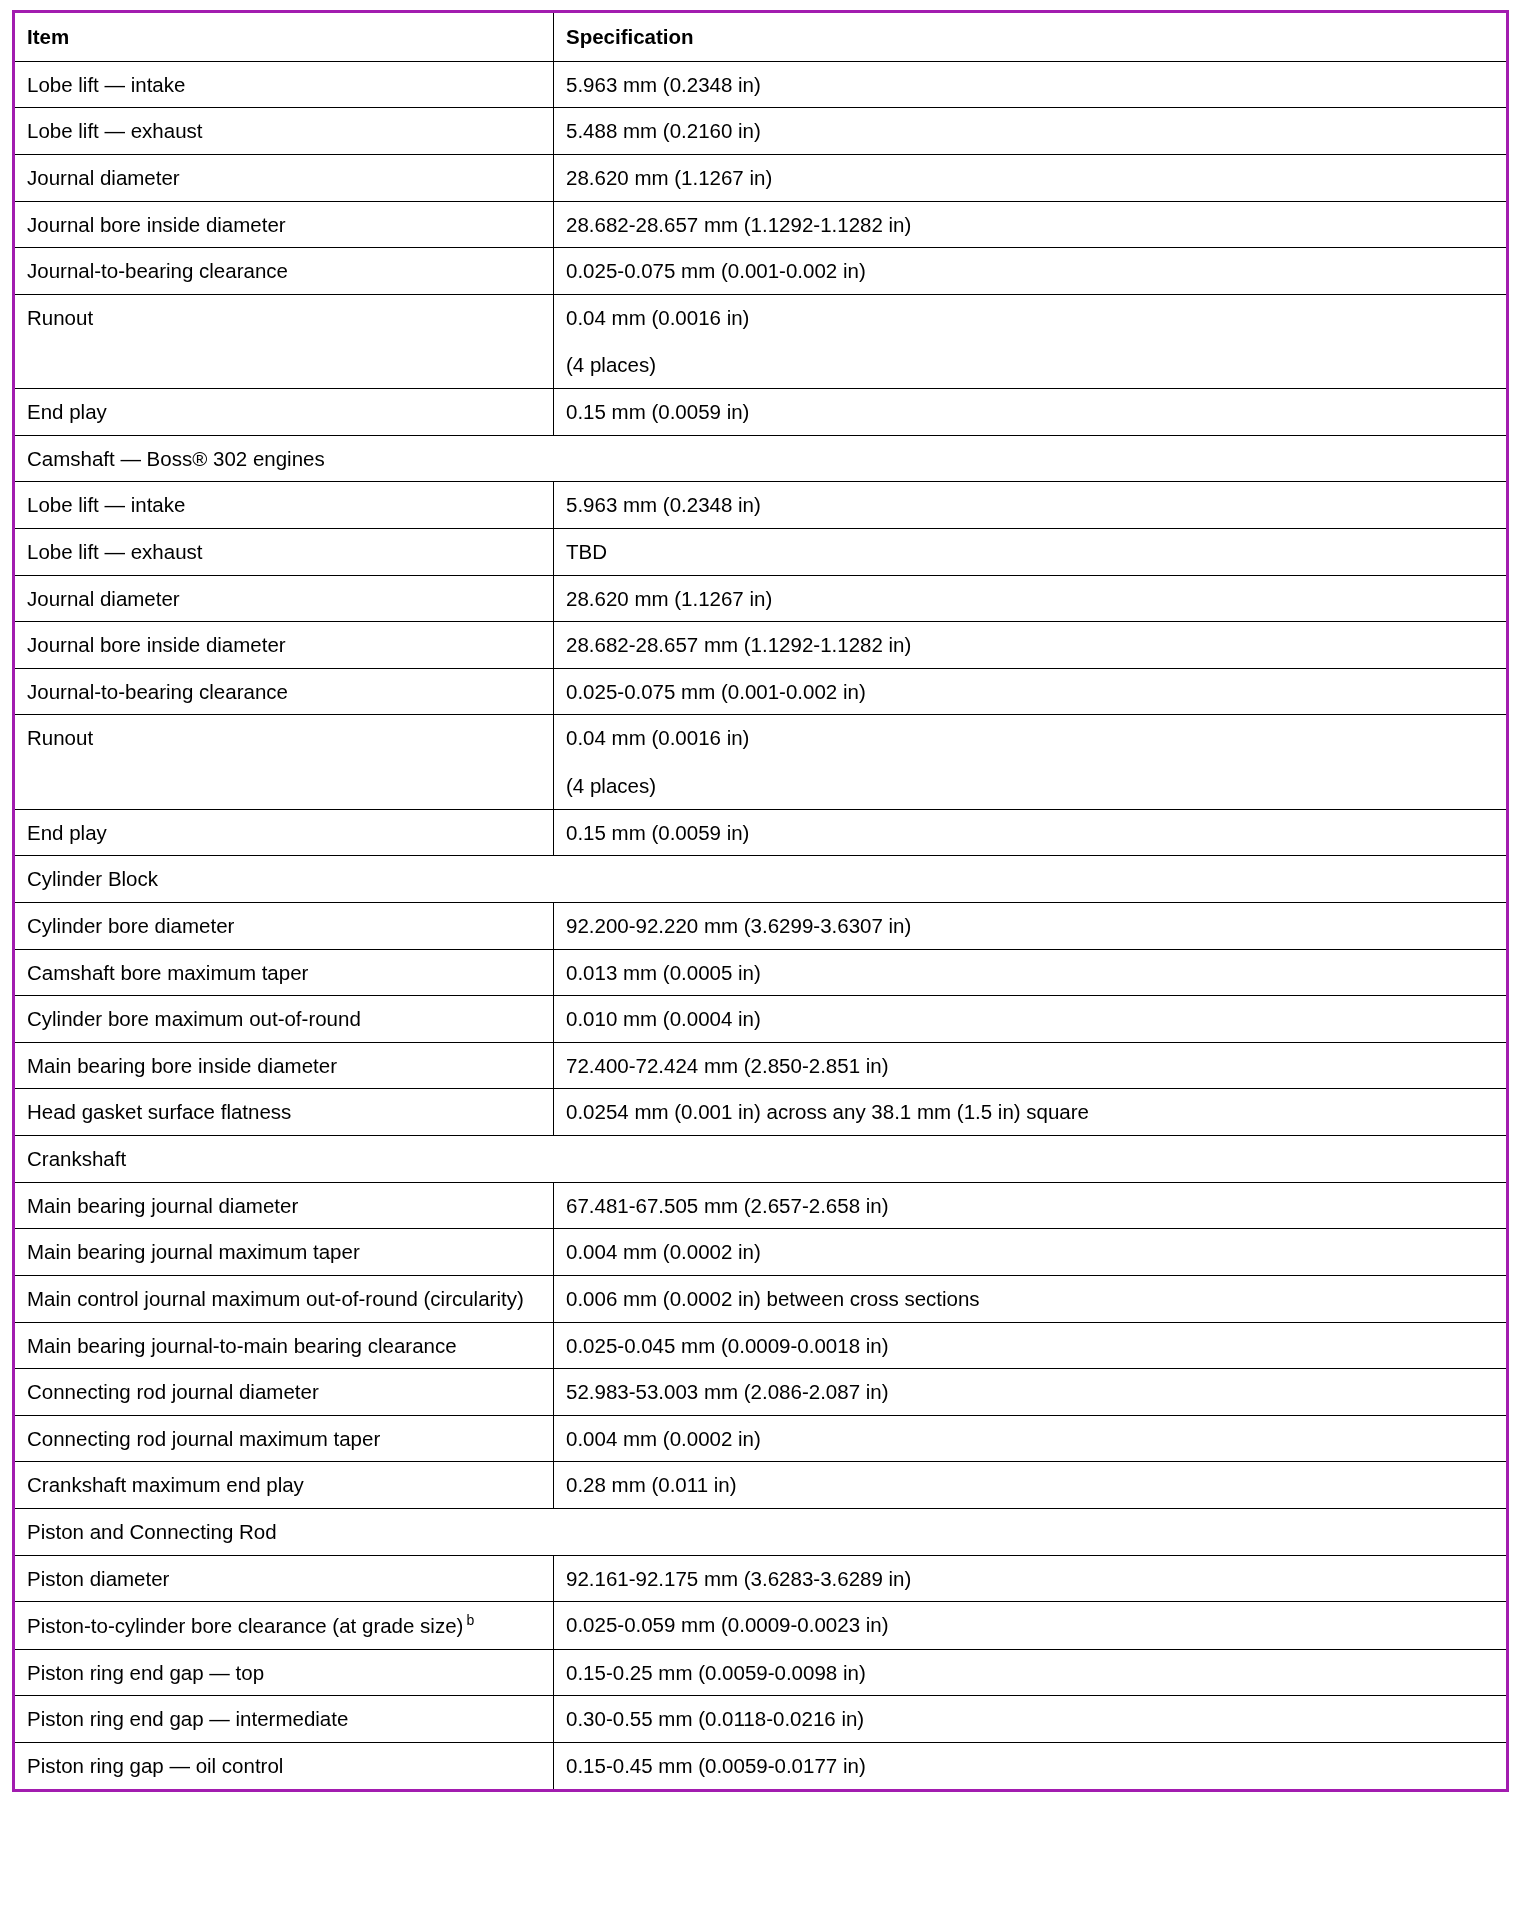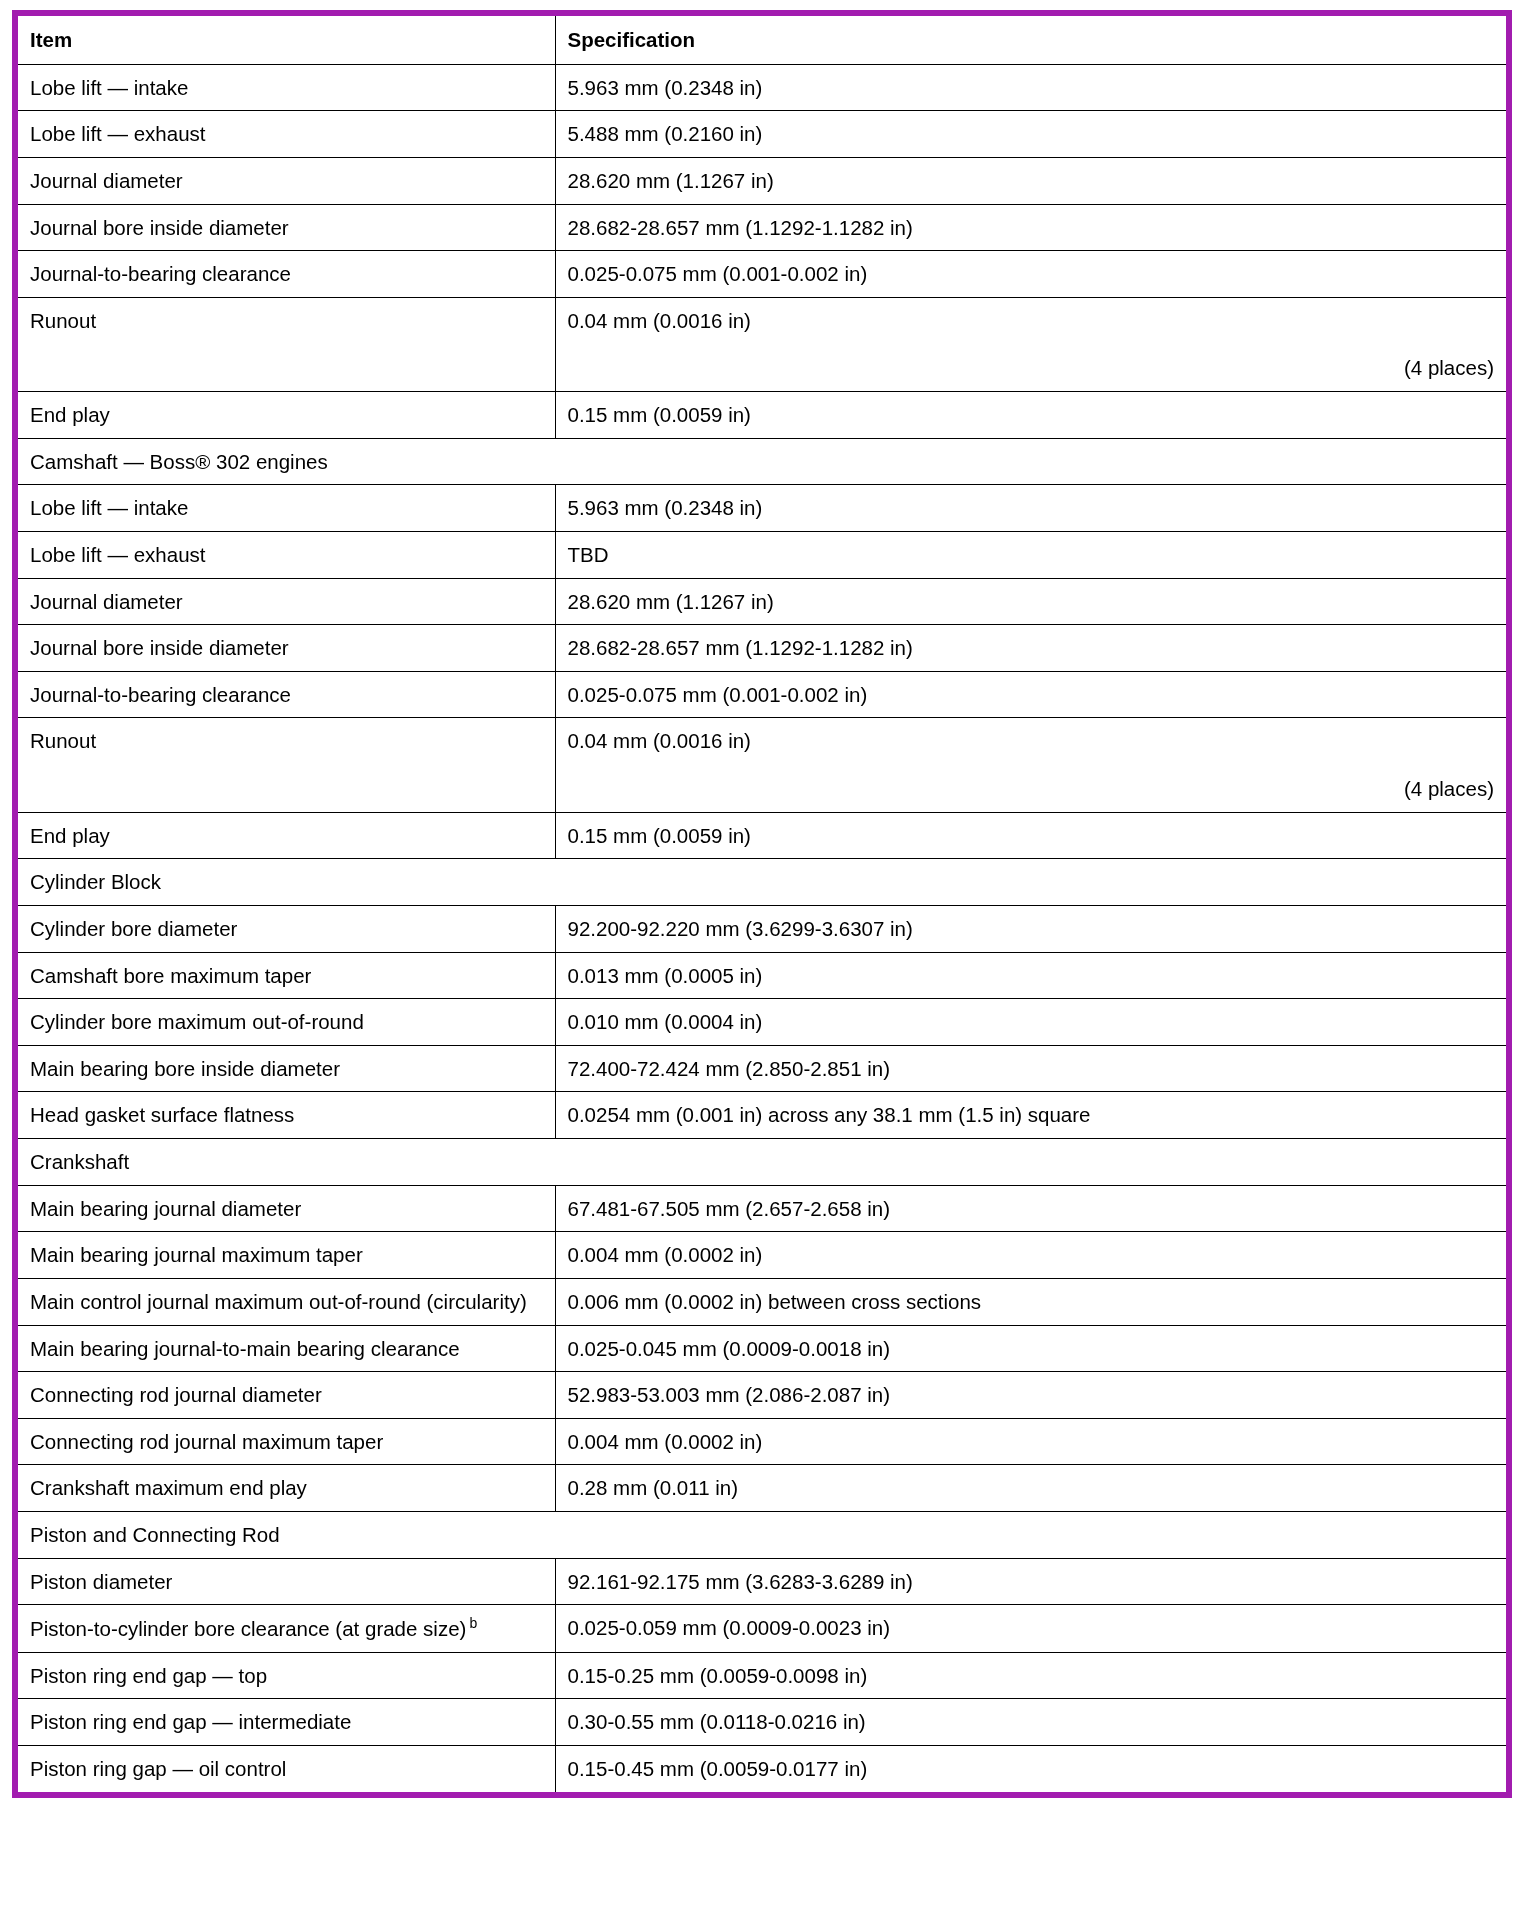--- a/index.html
+++ b/index.html
@@ -17,21 +17,21 @@
     width: 1520px;
     min-height: 1908px;
     box-sizing: border-box;
     padding: 10px 12px 12px 12px;
     background: #ffffff;
   }
   table.spec-table {
     border-collapse: collapse;
     width: 1494px;
     table-layout: fixed;
-    border: 6px solid #a21caf;
+    border: 3px solid #a21caf;
   }
   table.spec-table col.col-item { width: 540px; }
   table.spec-table col.col-spec { width: 954px; }
 
   table.spec-table th,
   table.spec-table td {
     border: 1.5px solid #000000;
     padding: 10px 12px 10px 12px;
     font-size: 20.5px;
     line-height: 1.25;
@@ -47,21 +47,20 @@
   tr.section-row td {
     font-weight: normal;
     border-right-width: 0;
   }
   tr.section-row td.section-spacer {
     border-left-width: 0;
   }
   td.cell-multiline .line2 {
     display: block;
     margin-top: 22px;
-    text-align: right;
   }
   sup.footnote-ref {
     font-size: 14px;
     vertical-align: super;
     font-weight: normal;
     margin-left: 3px;
   }
 </style>
 </head>
 <body>

